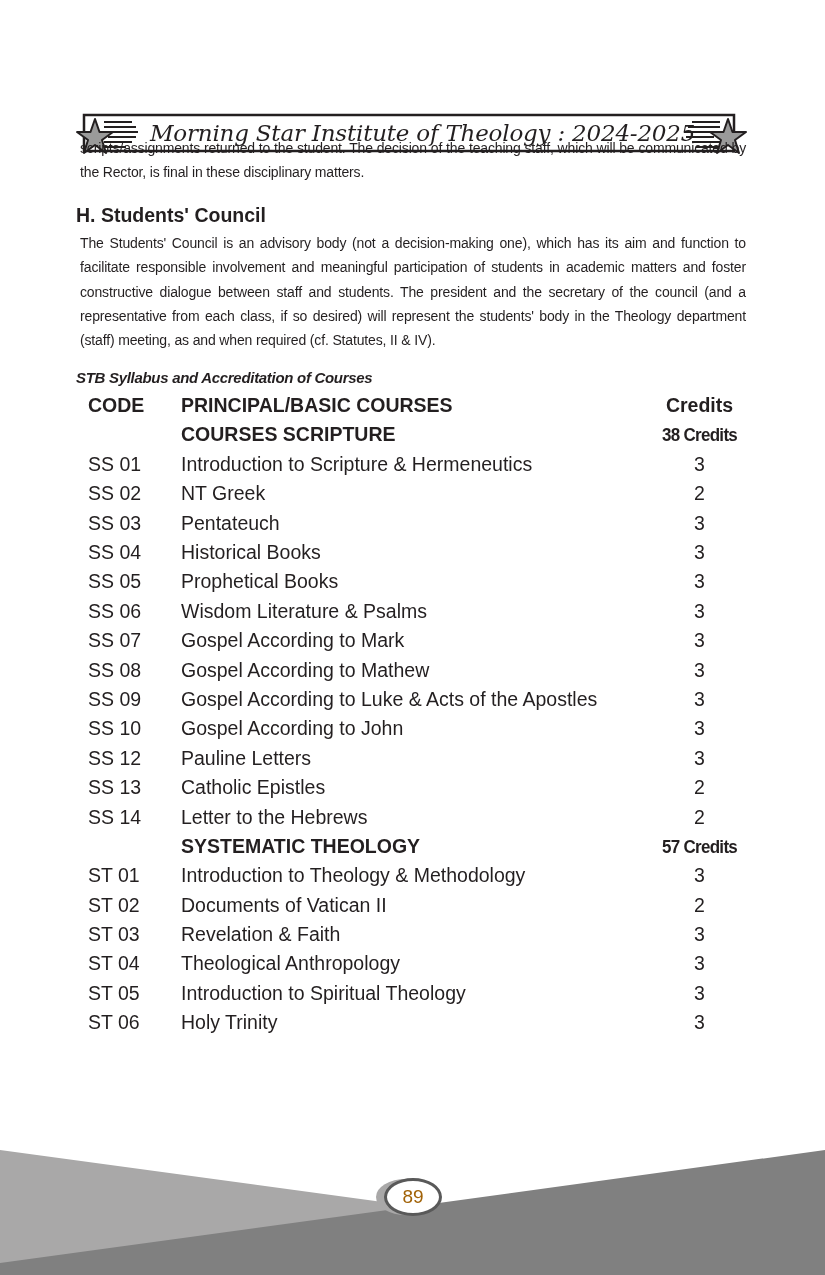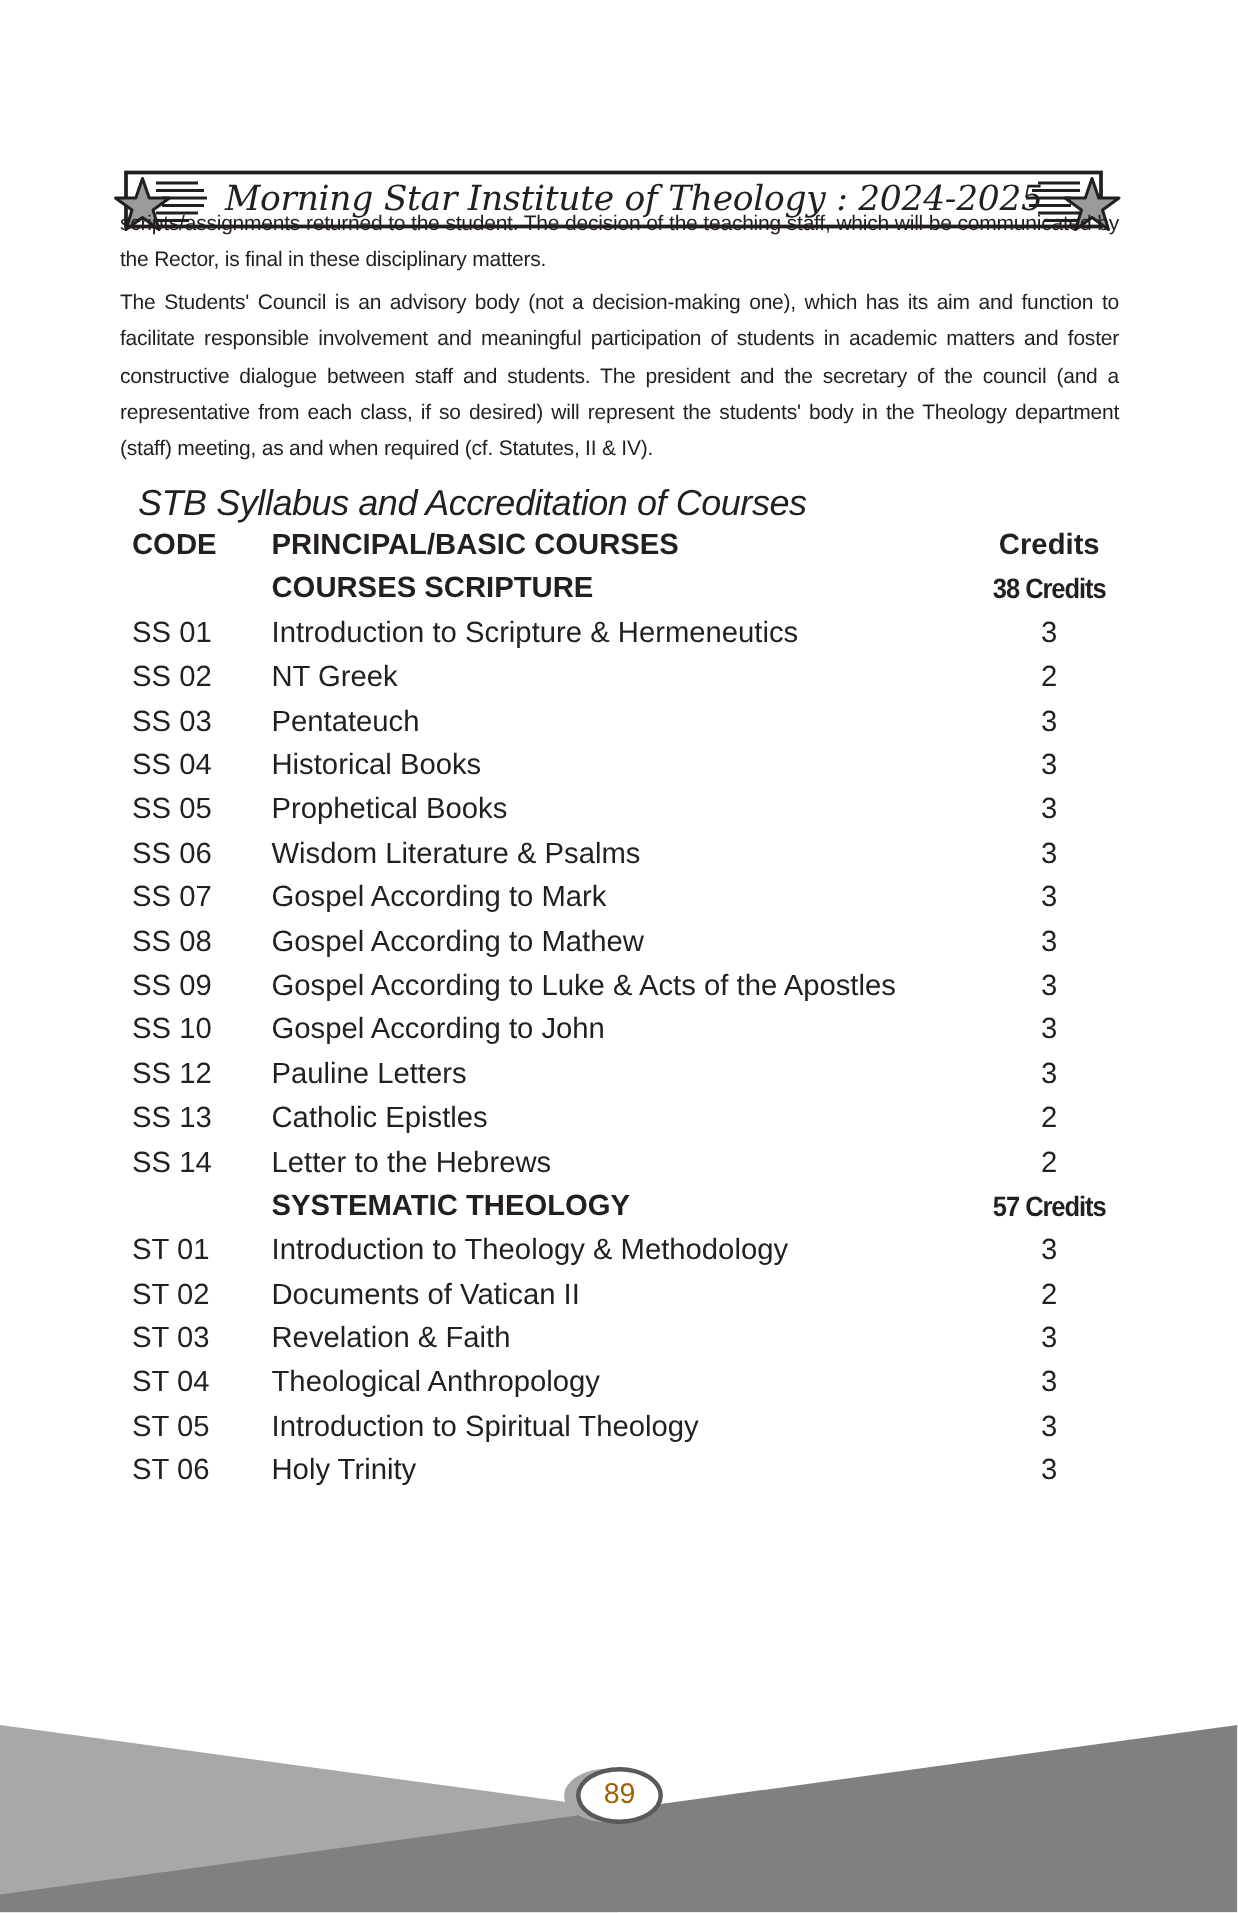--- a/index.html
+++ b/index.html
@@ -18,22 +18,22 @@
     .content { position: absolute; left: 76px; top: 132px; width: 674px; }
     .para {
       font-size: 14px; line-height: 24.4px; text-align: justify; margin: 4px;
       letter-spacing: -0.15px;
     }
     .para.first { text-align-last: left; }
     .section-heading {
       font-weight: bold; font-size: 19.5px; line-height: 24px; margin: 18px 0 2px 0;
     }
     .syllabus-title {
-      font-weight: normal; font-style: italic; font-size: 24px; line-height: 26px;
-      margin: 12px 0 0 16px; letter-spacing: -0.3px;
+      font-weight: bold; font-style: italic; font-size: 15px; line-height: 26px;
+      margin: 12px 0 0 0; letter-spacing: -0.3px;
     }
     table.courses { border-collapse: collapse; margin-left: 12px; width: 660px; }
     table.courses td { padding: 0; height: 29.4px; vertical-align: middle; font-size: 19.5px; }
     td.code { width: 93px; margin-top: 20px; }
     td.title { width: 470px; }
     td.credits { text-align: center; width: 97px; }
     tr.head td { font-weight: bold; }
     tr.group td { font-weight: bold; }
     tr.group td.credits { font-size: 17px; letter-spacing: -0.7px; transform: scaleY(1.1); }
     .footer { position: absolute; left: 0; top: 1140px; width: 825px; height: 135px; }
@@ -82,20 +82,21 @@
     <polygon points="17,2 21.5,15 35,15 24,23 28,36 17,28 6,36 10,23 -1,15 12.5,15" transform="translate(4,5)" fill="#9a9a9a" stroke="#231f20" stroke-width="2" stroke-linejoin="round"></polygon>
 
     <polygon points="17,2 21.5,15 35,15 24,23 28,36 17,28 6,36 10,23 -1,15 12.5,15" transform="translate(637,5)" fill="#9a9a9a" stroke="#231f20" stroke-width="2" stroke-linejoin="round"></polygon>
   </svg>
   <div class="header-title">Morning Star Institute of Theology : 2024-2025</div>
 </div>
 
 <div class="content">
   <p class="para first">scripts/assignments returned to the student. The decision of the teaching staff, which will be communicated by the Rector, is final in these disciplinary matters.</p>
 
+  <div class="section-heading">H.  Students' Council</div>
   <p class="para">The Students' Council is an advisory body (not a decision-making one), which has its aim and function to facilitate responsible involvement and meaningful participation of students in academic matters and foster constructive dialogue between staff and students. The president and the secretary of the council (and a representative from each class, if so desired) will represent the students' body in the Theology department (staff) meeting, as and when required (cf. Statutes, II &amp; IV).</p>
 
   <div class="syllabus-title">STB Syllabus and Accreditation of Courses</div>
 
   <table class="courses">
     <tbody id="courses-body">
       <tr class="head">
         <td class="code">CODE</td>
         <td class="title">PRINCIPAL/BASIC COURSES</td>
         <td class="credits">Credits</td>

